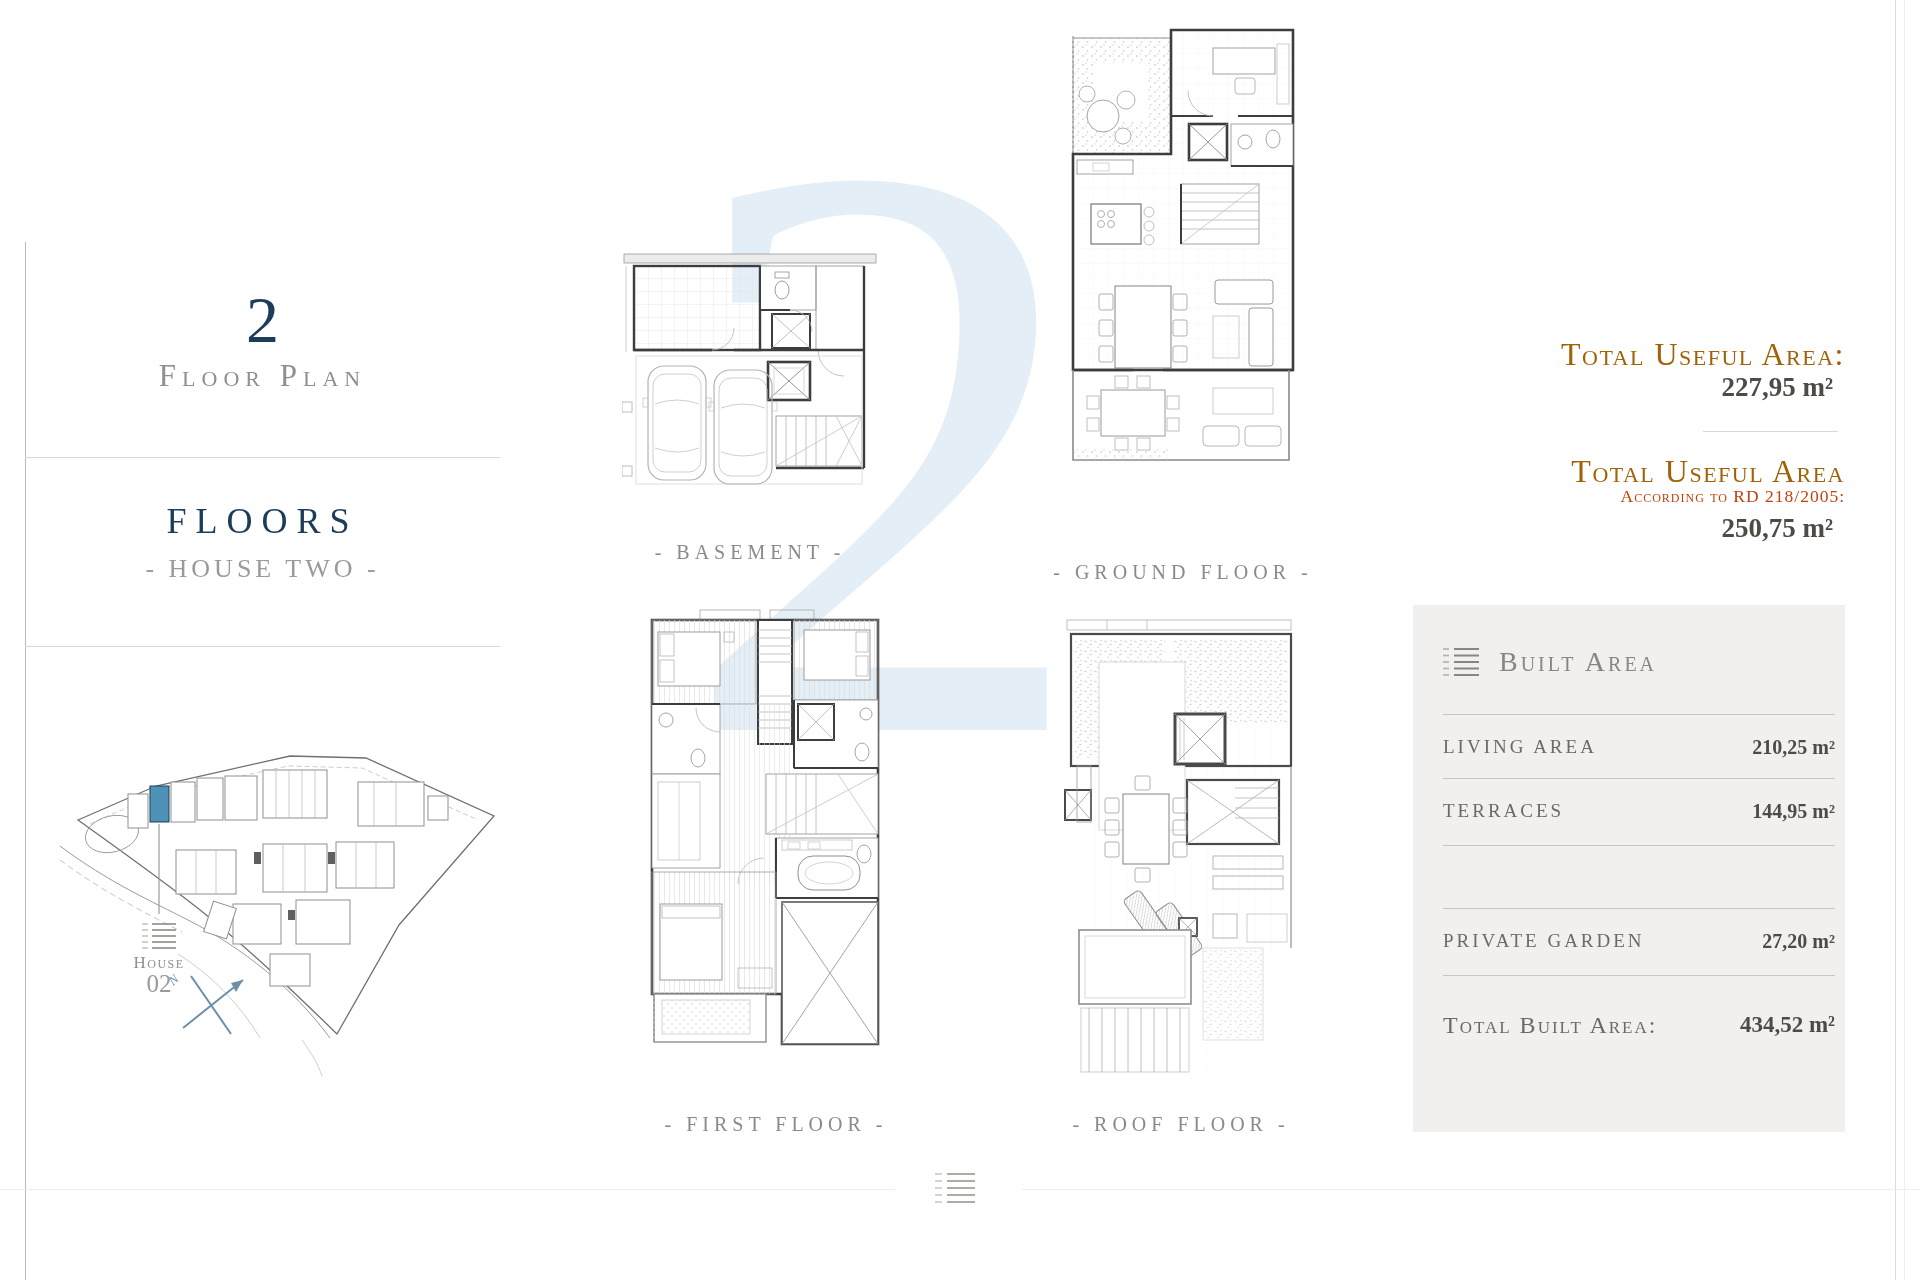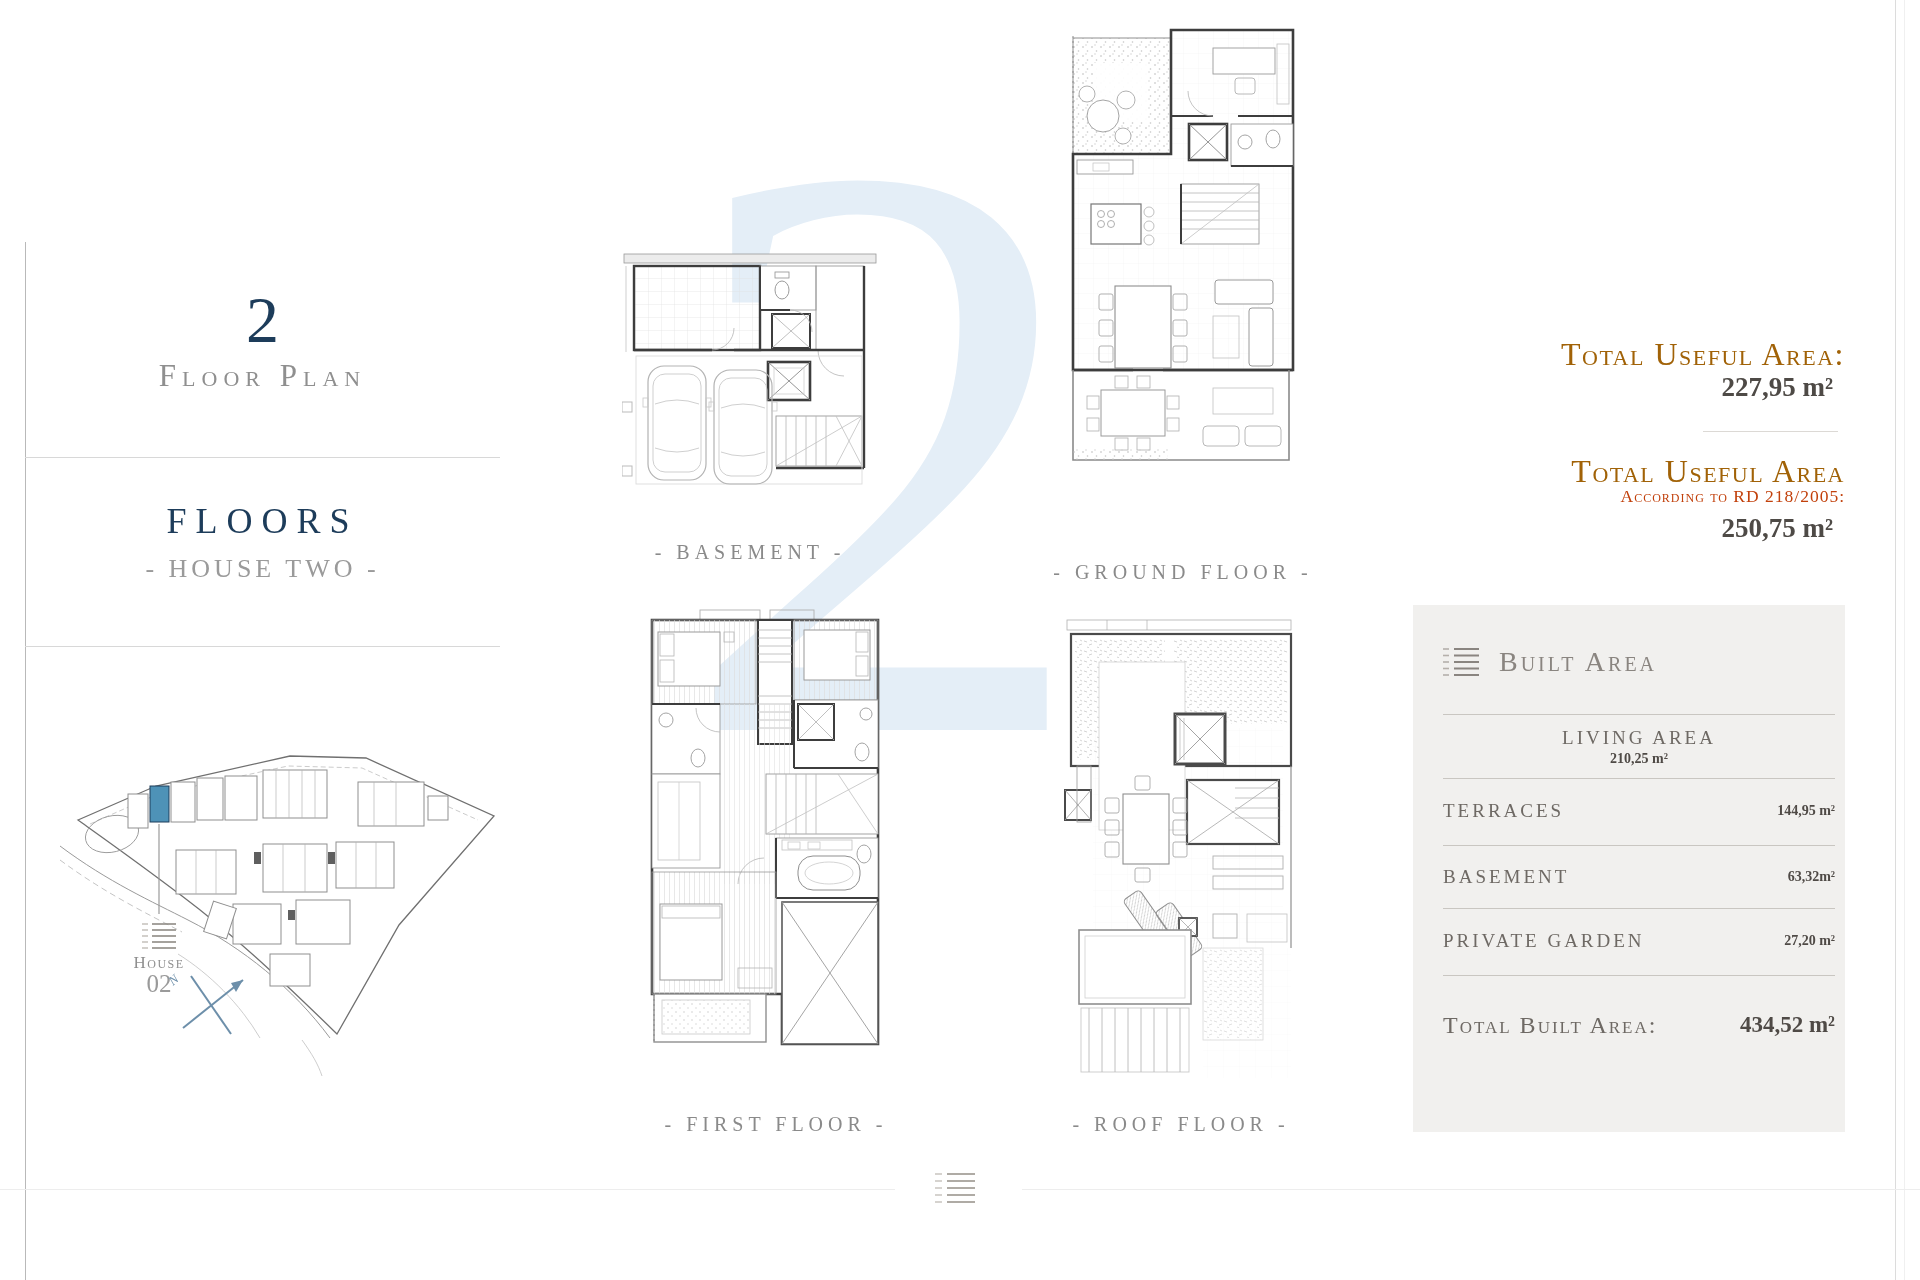--- a/index.html
+++ b/index.html
@@ -30,21 +30,21 @@
   .ua-sub{right:75px;width:420px;text-align:right;font-size:17.5px;color:#c2410c;
           font-variant:small-caps;letter-spacing:1px;z-index:2;}
   
   .ba-panel{left:1413px;top:605px;width:432px;height:527px;background:#f1f0ee;z-index:1;}
   .ba-head{position:absolute;left:30px;right:12px;top:34px;height:46px;display:flex;align-items:center;gap:20px;}
   .ba-title{font-size:28px;color:#8a8580;font-variant:small-caps;letter-spacing:3px;}
   .ba-div{position:absolute;left:30px;right:10px;height:1px;background:#c9c6c1;}
   .ba-row{position:absolute;left:30px;right:10px;height:40px;display:flex;
           justify-content:space-between;align-items:center;}
   .ba-label{font-size:19px;color:#6e6964;letter-spacing:3px;}
-  .ba-value{font-size:14px;font-weight:bold;color:#4f4a46;}
+  .ba-value{font-size:20px;font-weight:bold;color:#4f4a46;}
   .ba-total-label{font-size:24px;color:#6e6964;font-variant:small-caps;letter-spacing:2px;}
   svg{display:block;}
   .z1{z-index:1;}
 </style>
 </head>
 <body>
 
 <div class="page">
 
   <div class="abs watermark">2</div>
@@ -485,34 +485,30 @@
           <line x1="11" y1="3" x2="36" y2="3"></line>
             <line x1="11" y1="9.5" x2="36" y2="9.5"></line>
           <line x1="11" y1="16" x2="36" y2="16"></line>
             <line x1="11" y1="22.5" x2="36" y2="22.5"></line>
           <line x1="11" y1="29" x2="36" y2="29"></line>
         </g>
       </svg>
       <span class="ba-title">Built Area</span>
     </div>
     <div class="ba-div" style="top:109px;"></div>
-    <div class="ba-row" style="top:122px;flex-direction:column;">
+    <div class="ba-row" style="top:122px;">
       <span class="ba-label">LIVING AREA</span>
       <span class="ba-value">210,25 m²</span>
     </div>
     <div class="ba-div" style="top:173px;"></div>
     <div class="ba-row" style="top:186px;">
       <span class="ba-label">TERRACES</span>
       <span class="ba-value">144,95 m²</span>
     </div>
     <div class="ba-div" style="top:240px;"></div>
-    <div class="ba-row" style="top:252px;">
-      <span class="ba-label">BASEMENT</span>
-      <span class="ba-value">63,32m²</span>
-    </div>
     <div class="ba-div" style="top:303px;"></div>
     <div class="ba-row" style="top:316px;">
       <span class="ba-label">PRIVATE GARDEN</span>
       <span class="ba-value">27,20 m²</span>
     </div>
     <div class="ba-div" style="top:370px;"></div>
     <div class="ba-row" style="top:395px;height:50px;">
       <span class="ba-total-label">Total Built Area:</span>
       <span class="ba-value" style="font-size:23px;">434,52 m²</span>
     </div>

